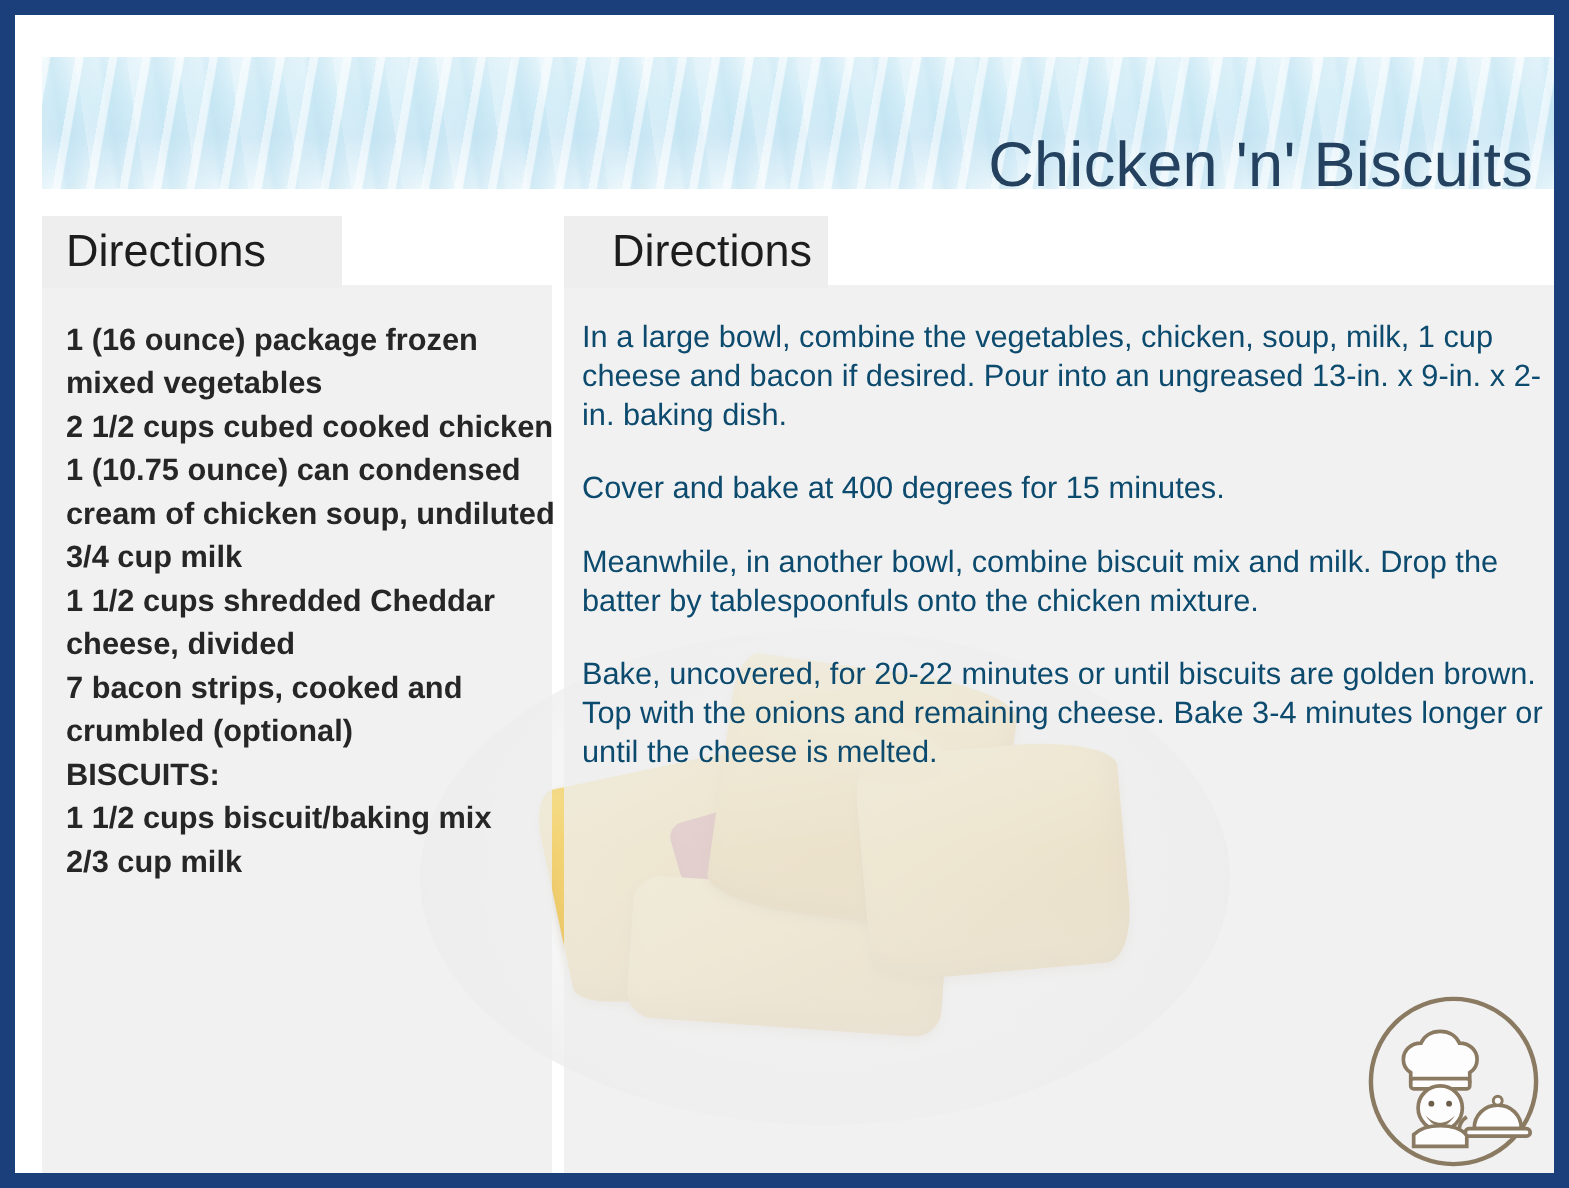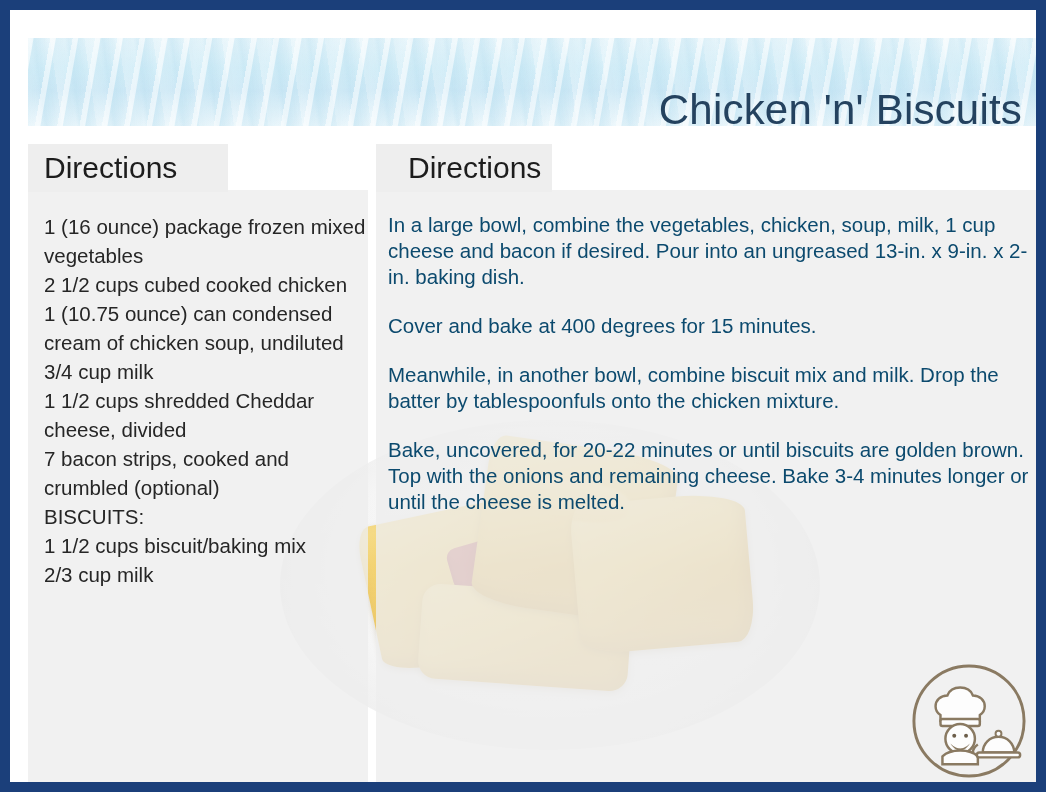--- a/index.html
+++ b/index.html
@@ -173,20 +173,21 @@
     position: absolute;
     left: 24px;
     top: 192px;
     width: 330px;
     font-size: 20.5px;
     line-height: 29px;
     color: #262626;
   }
   .ingredients div {
     white-space: normal;
+    font-weight: bold;
   }
 
   .directions {
     position: absolute;
     left: 368px;
     top: 192px;
     width: 650px;
     font-size: 20.5px;
     line-height: 26px;
     color: #0c4a6e;

